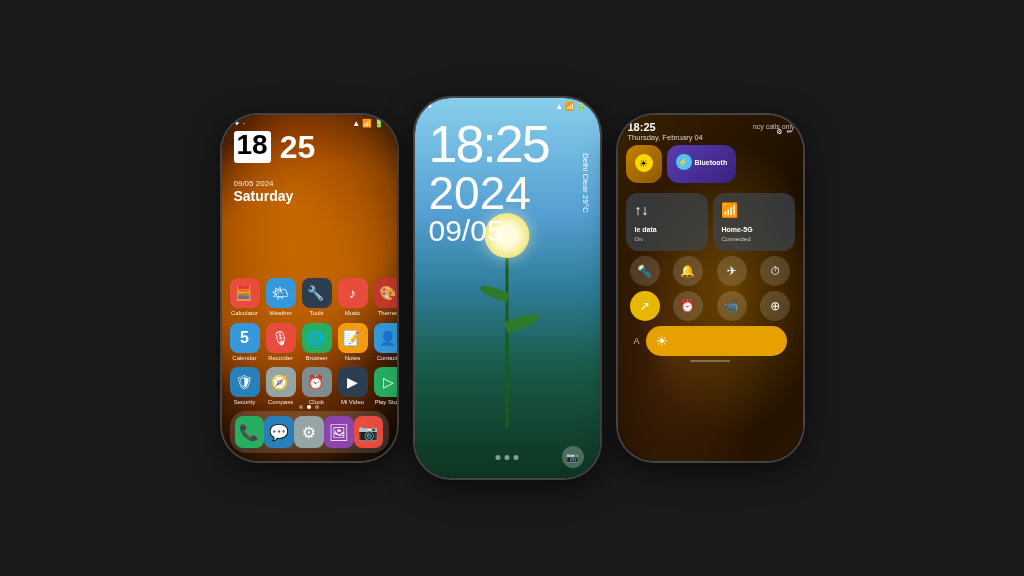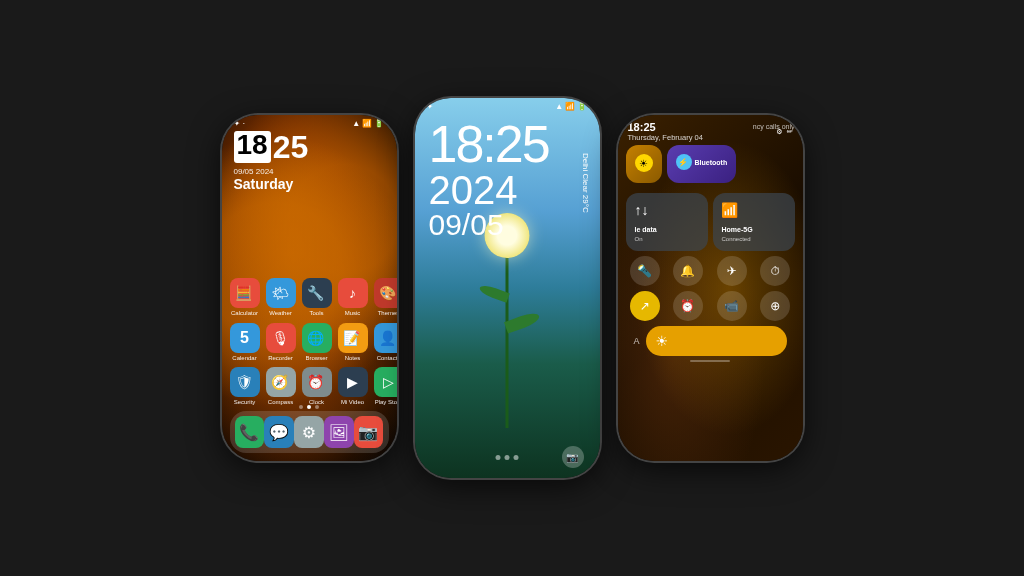--- a/index.html
+++ b/index.html
@@ -83,25 +83,26 @@
       background: white;
       color: black;
       padding: 0 3px;
       border-radius: 3px;
       font-size: 28px;
     }
 
     .phone1-time-big .minute {
       font-size: 32px;
       font-weight: 900;
+      margin-left: 7px;
     }
 
     .phone1-date {
       font-size: 8px;
-      margin-top: 4px;
+      margin-top: 16px;
       color: rgba(255,255,255,0.9);
     }
 
     .phone1-day {
       font-size: 14px;
       font-weight: bold;
     }
 
     
     .app-grid {
@@ -179,21 +180,21 @@
     }
 
     .phone2-time {
       font-size: 52px;
       font-weight: 200;
       line-height: 1;
       letter-spacing: -2px;
     }
 
     .phone2-year {
-      font-size: 40px;
+      font-size: 46px;
       font-weight: 200;
       line-height: 1;
     }
 
     .phone2-date {
       font-size: 30px;
       font-weight: 200;
       line-height: 1;
     }
 

